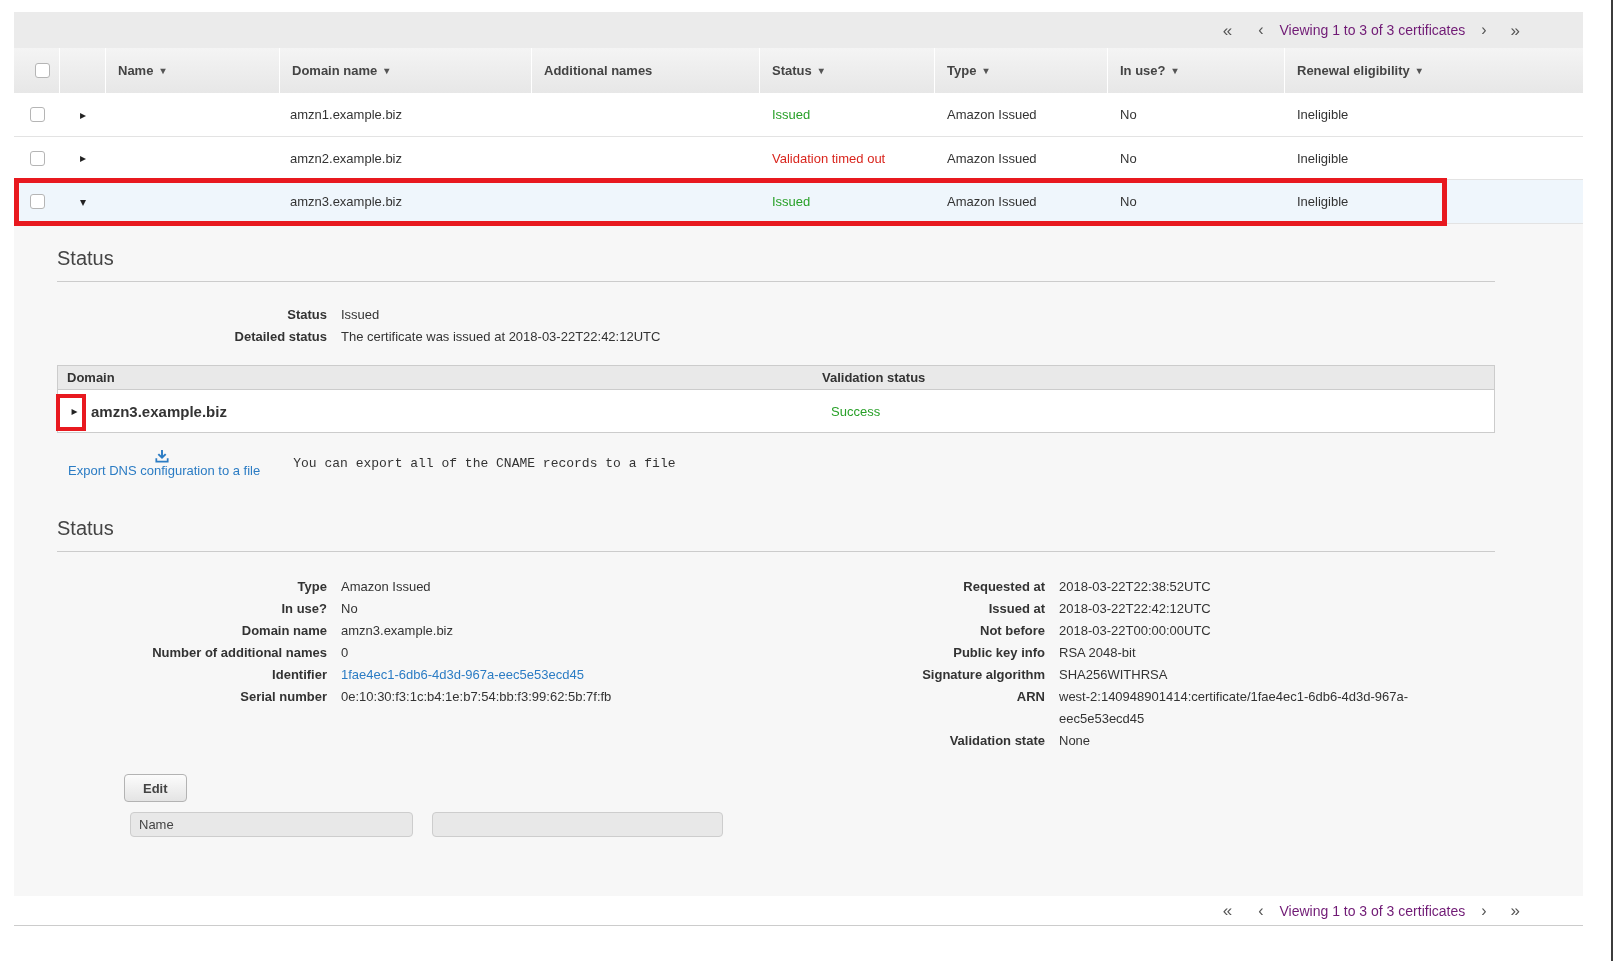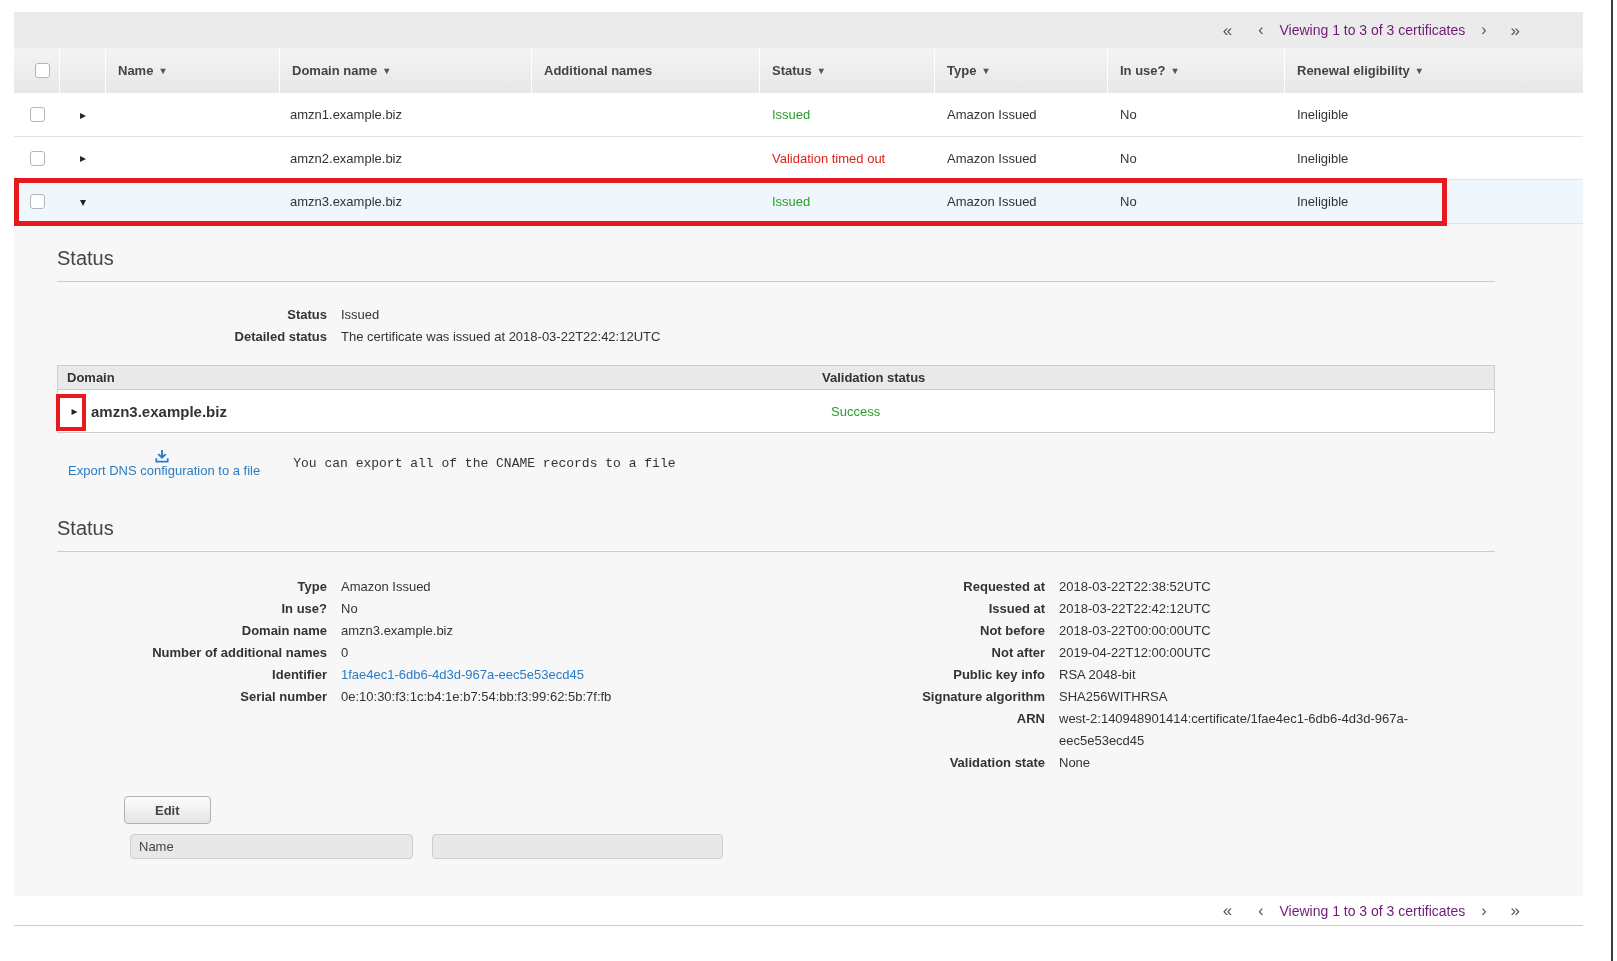--- a/index.html
+++ b/index.html
@@ -74,21 +74,21 @@
   .details-grid { margin-top:24px; display:flex; }
   .d-left { width:843px; }
   .d-right { width:594px; }
   .d-right .kv-label { width:145px; }
   .d-right .kv-value { max-width:392px; overflow-wrap:break-word; }
   .link-text { color:#2b7cc4; cursor:pointer; }
 
   .details-grid2 { margin-top:26px; }
 
   
-  .edit-btn { margin:22px 0 0 67px; height:28px; padding:0 30px; font-size:13px; font-weight:bold; color:#444; background:linear-gradient(#fcfcfc,#e4e4e4); border:1px solid #b3b3b3; border-radius:4px; cursor:pointer; font-family:"Liberation Sans", sans-serif; }
+  .edit-btn { margin:22px 0 0 67px; height:28px; padding:0 18px; font-size:13px; font-weight:bold; color:#444; background:linear-gradient(#fcfcfc,#e4e4e4); border:1px solid #b3b3b3; border-radius:4px; cursor:pointer; font-family:"Liberation Sans", sans-serif; }
   .tag-inputs { margin:10px 0 0 73px; display:flex; gap:19px; }
   .tag-input { width:283px; height:25px; background:#e8e8e8; border:1px solid #cdcdcd; border-radius:4px; padding:0 8px; font-size:13px; color:#444; font-family:"Liberation Sans", sans-serif; }
   .tag-input.val { width:291px; }
 </style>
 </head>
 <body>
 
 <div class="window-edge"></div>
 
 <div class="content">
@@ -264,24 +264,20 @@
           </div>
         <div class="kv">
             <div class="kv-label">Issued at</div>
             <div class="kv-value">2018-03-22T22:42:12UTC</div>
           </div>
         <div class="kv">
             <div class="kv-label">Not before</div>
             <div class="kv-value">2018-03-22T00:00:00UTC</div>
           </div>
         <div class="kv">
-            <div class="kv-label">Not after</div>
-            <div class="kv-value">2019-04-22T12:00:00UTC</div>
-          </div>
-        <div class="kv">
             <div class="kv-label">Public key info</div>
             <div class="kv-value">RSA 2048-bit</div>
           </div>
         <div class="kv">
             <div class="kv-label">Signature algorithm</div>
             <div class="kv-value">SHA256WITHRSA</div>
           </div>
         <div class="kv">
             <div class="kv-label">ARN</div>
           <div class="kv-value">

